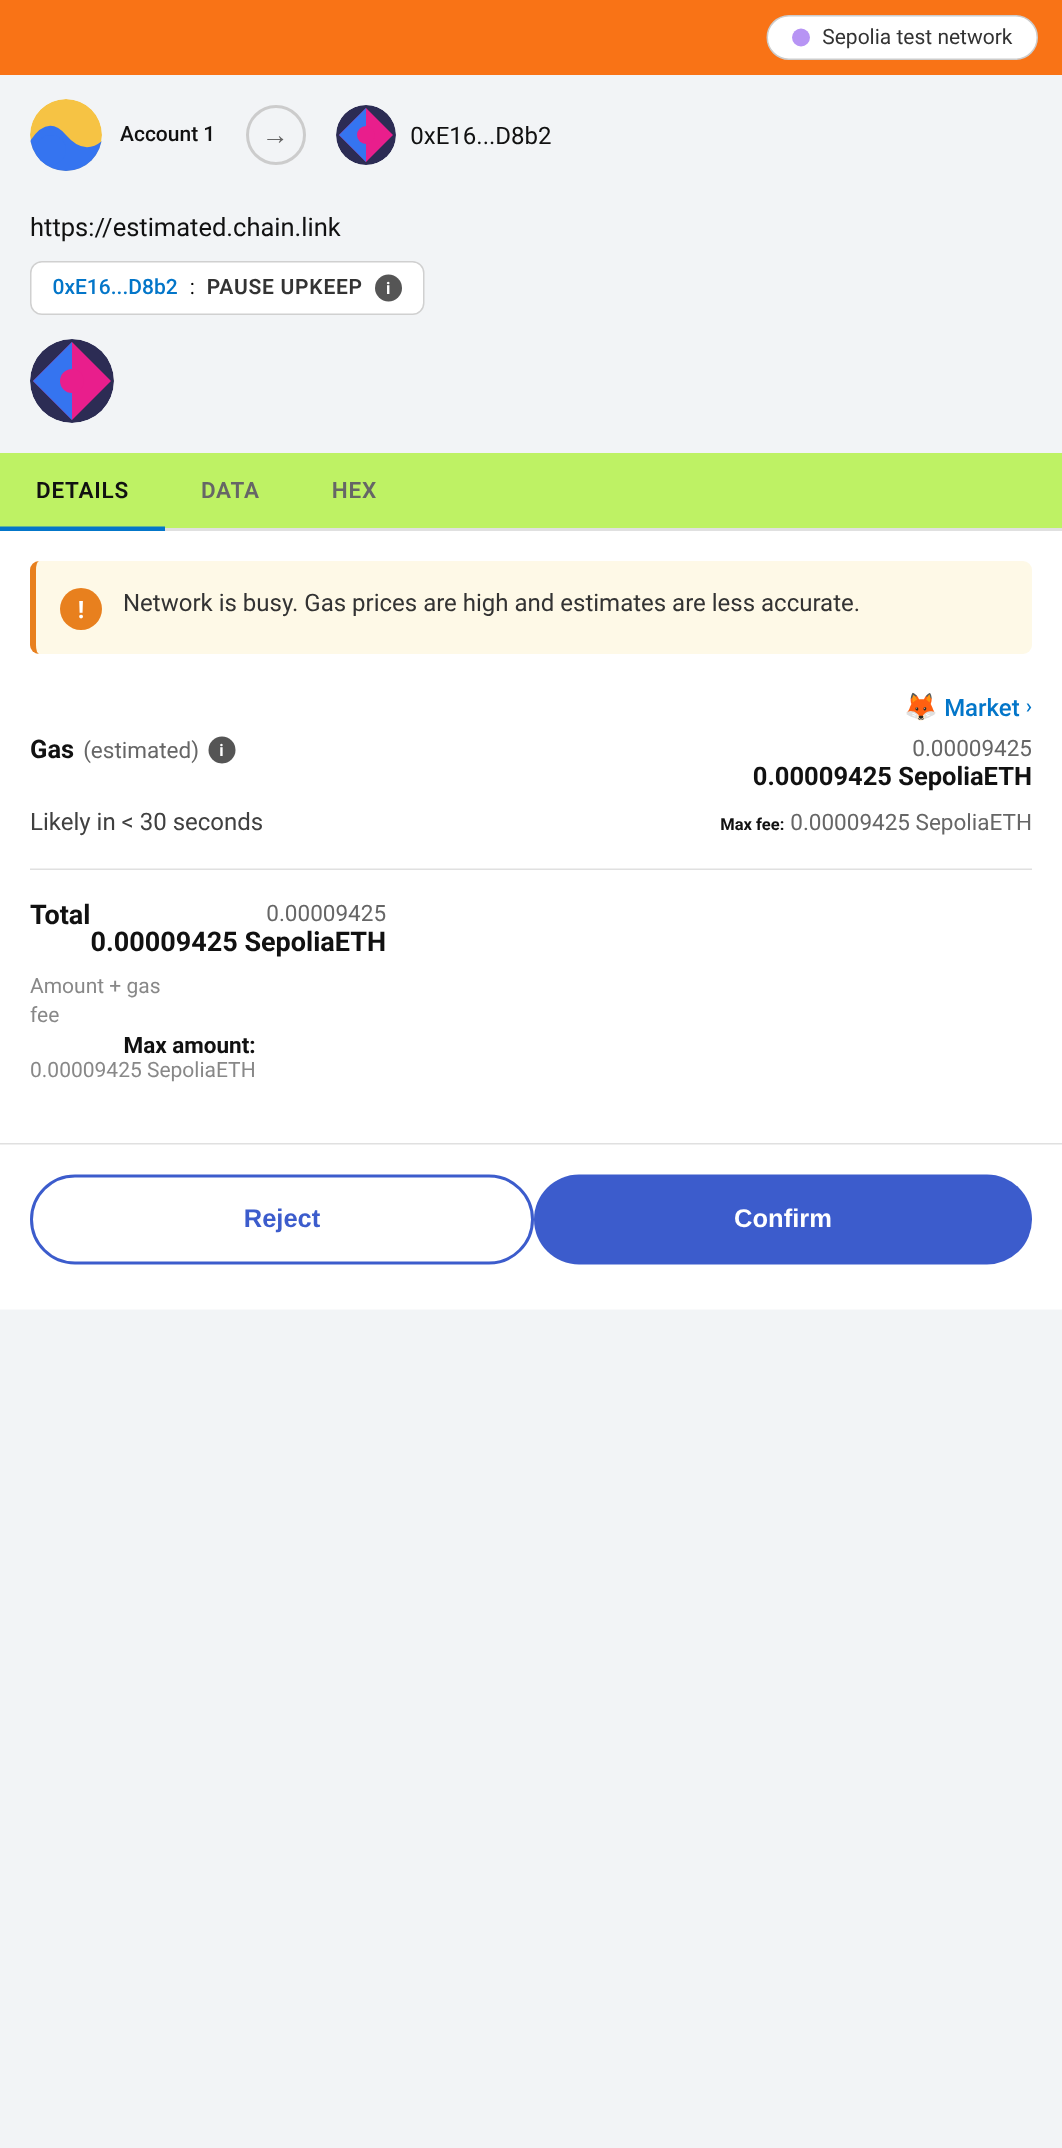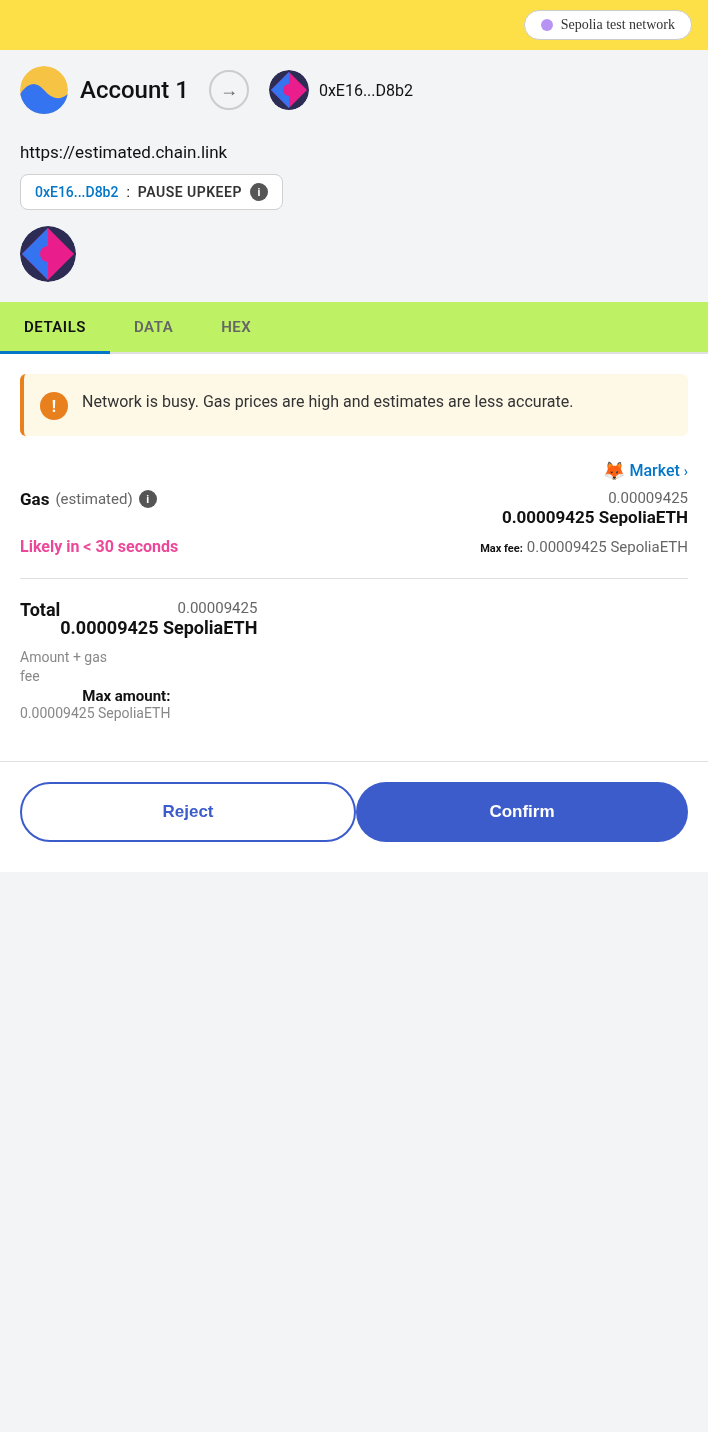--- a/index.html
+++ b/index.html
@@ -9,22 +9,21 @@
       width: 708px;
       min-height: 1432px;
       overflow-x: hidden;
     }
 
     
     .network-bar {
       display: flex;
       justify-content: flex-end;
       padding: 10px 16px;
-      background: #fde047;
-      font-family: Liberation Serif, serif;
+      background: #f97316;
     }
     .network-pill {
       display: flex;
       align-items: center;
       gap: 8px;
       border: 1.5px solid #ccc;
       border-radius: 20px;
       padding: 6px 16px;
       background: white;
       font-size: 14px;
@@ -46,21 +45,21 @@
       gap: 12px;
     }
     .avatar {
       width: 48px;
       height: 48px;
       border-radius: 50%;
       overflow: hidden;
       flex-shrink: 0;
     }
     .account-name {
-      font-size: 24px;
+      font-size: 14px;
       font-weight: 500;
       color: #111;
     }
     .arrow-circle {
       width: 40px;
       height: 40px;
       border-radius: 50%;
       border: 2px solid #ccc;
       display: flex;
       align-items: center;
@@ -259,23 +258,23 @@
       font-weight: 700;
       color: #111;
     }
     .likely-row {
       display: flex;
       justify-content: space-between;
       align-items: flex-start;
       margin-top: 10px;
     }
     .likely-text {
-      color: #ec4899;
+      color: #404040;
       font-size: 16px;
-      font-weight: 700;
+      font-weight: 400;
       line-height: 1.3;
     }
     .max-fee-section {
       text-align: right;
     }
     .max-fee-label {
       font-size: 11px;
       font-weight: 700;
       color: #111;
     }

